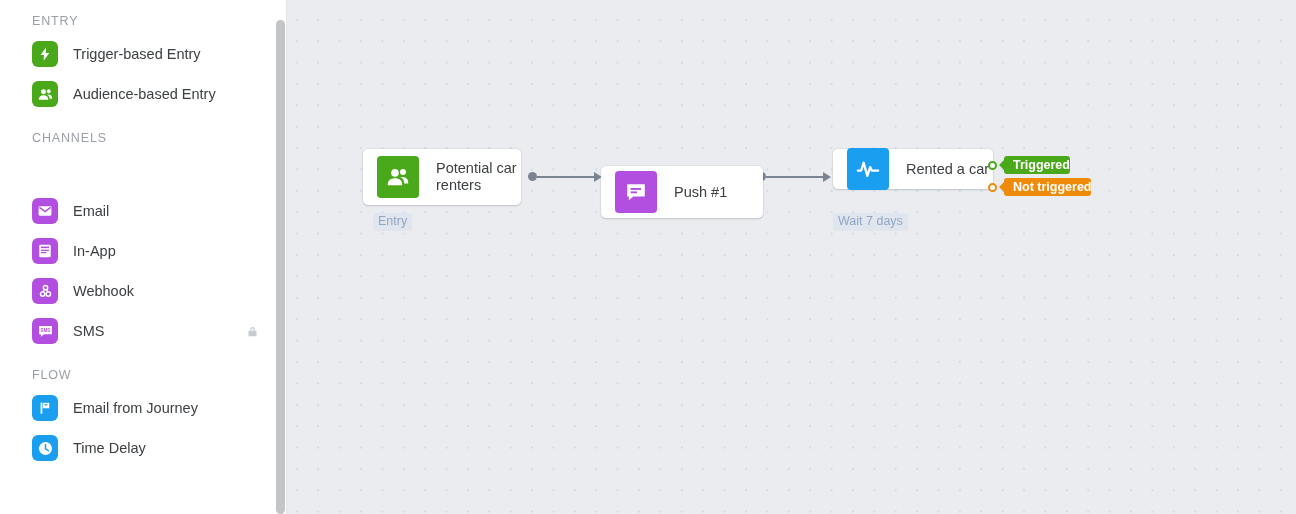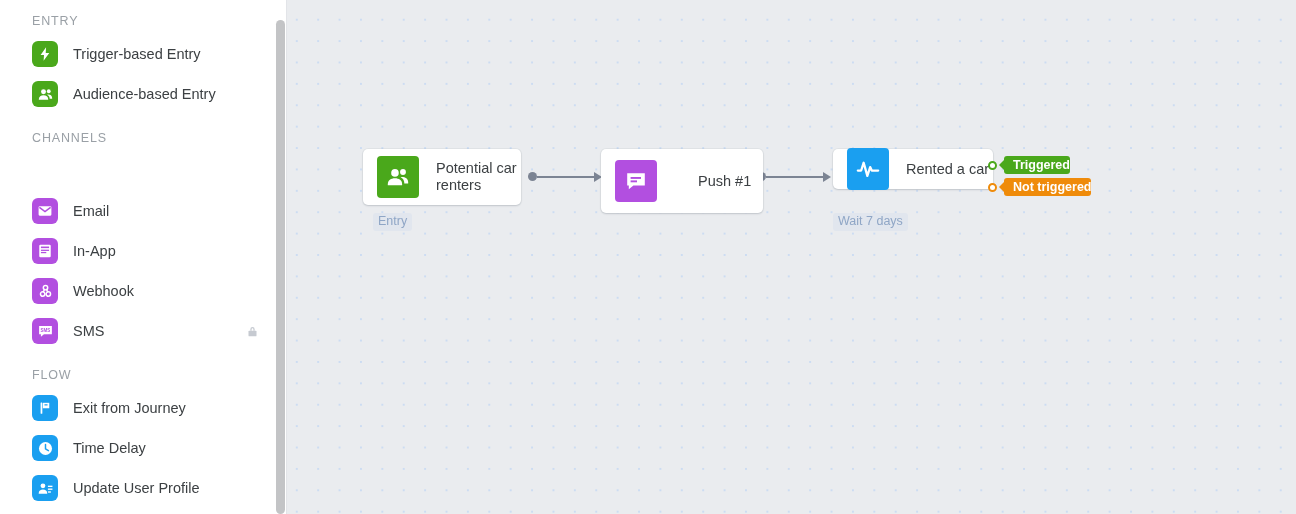--- a/index.html
+++ b/index.html
@@ -127,21 +127,21 @@
     color: #fff;
   }
   .node .ntext {
     margin-left: 17px;
     font-size: 14.5px;
     color: #3c4043;
     line-height: 17px;
   }
 
   #node-entry { left: 363px; top: 149px; width: 158px; height: 56px; }
-  #node-push  { left: 601px; top: 149px; width: 162px; height: 64px; gap: 24px; }
+  #node-push  { left: 601px; top: 166px; width: 162px; height: 52px; }
   #node-event { left: 833px; top: 149px; width: 160px; height: 40px; }
 
   
   .sublabel {
     position: absolute;
     font-size: 12.5px;
     color: #8fa6c6;
     background: #e1e6ee;
     border-radius: 3px;
     padding: 2px 5px 3px 5px;
@@ -362,45 +362,33 @@
         <div class="sec-title sec-flow">FLOW</div>
 
         <div class="item" style="top:388px">
           <div class="ico g-blue">
             <svg width="16" height="16" viewBox="0 0 24 24" fill="#ffffff">
               <rect x="5.4" y="3.6" width="2.6" height="17" rx="0.8"></rect>
               <path d="M8.8 4.2h9.6v8.2H8.8z"></path>
               <rect x="11.2" y="6.4" width="4.6" height="1.8" fill="#1a9ff0"></rect>
             </svg>
           </div>
-          <div class="lbl">Exit from Journey</div>
+          <div class="lbl">Email from Journey</div>
         </div>
 
         <div class="item" style="top:428px">
           <div class="ico g-blue">
             <svg width="17" height="17" viewBox="0 0 24 24" fill="#ffffff">
               <circle cx="12" cy="12" r="9.2"></circle>
               <path d="M12 6.4v6.1l4.1 2.6" fill="none" stroke="#1a9ff0" stroke-width="2.1" stroke-linecap="round"></path>
             </svg>
           </div>
           <div class="lbl">Time Delay</div>
         </div>
 
-        <div class="item" style="top:468px">
-          <div class="ico g-blue">
-            <svg width="17" height="17" viewBox="0 0 24 24" fill="#ffffff">
-              <circle cx="8.4" cy="8.2" r="3.4"></circle>
-              <path d="M2.4 18.6c0-3.4 2.7-5.2 6-5.2s6 1.8 6 5.2v.9H2.4z"></path>
-              <rect x="15.4" y="8" width="6.4" height="1.9"></rect>
-              <rect x="15.4" y="12" width="6.4" height="1.9"></rect>
-              <rect x="15.4" y="16" width="4.2" height="1.9"></rect>
-            </svg>
-          </div>
-          <div class="lbl">Update User Profile</div>
-        </div>
 
       </div>
 
       <div id="sb-track">
         <div id="sb-thumb"></div>
       </div>
     </div>
   </div>
   <div id="sidebar-edge"></div>
 

